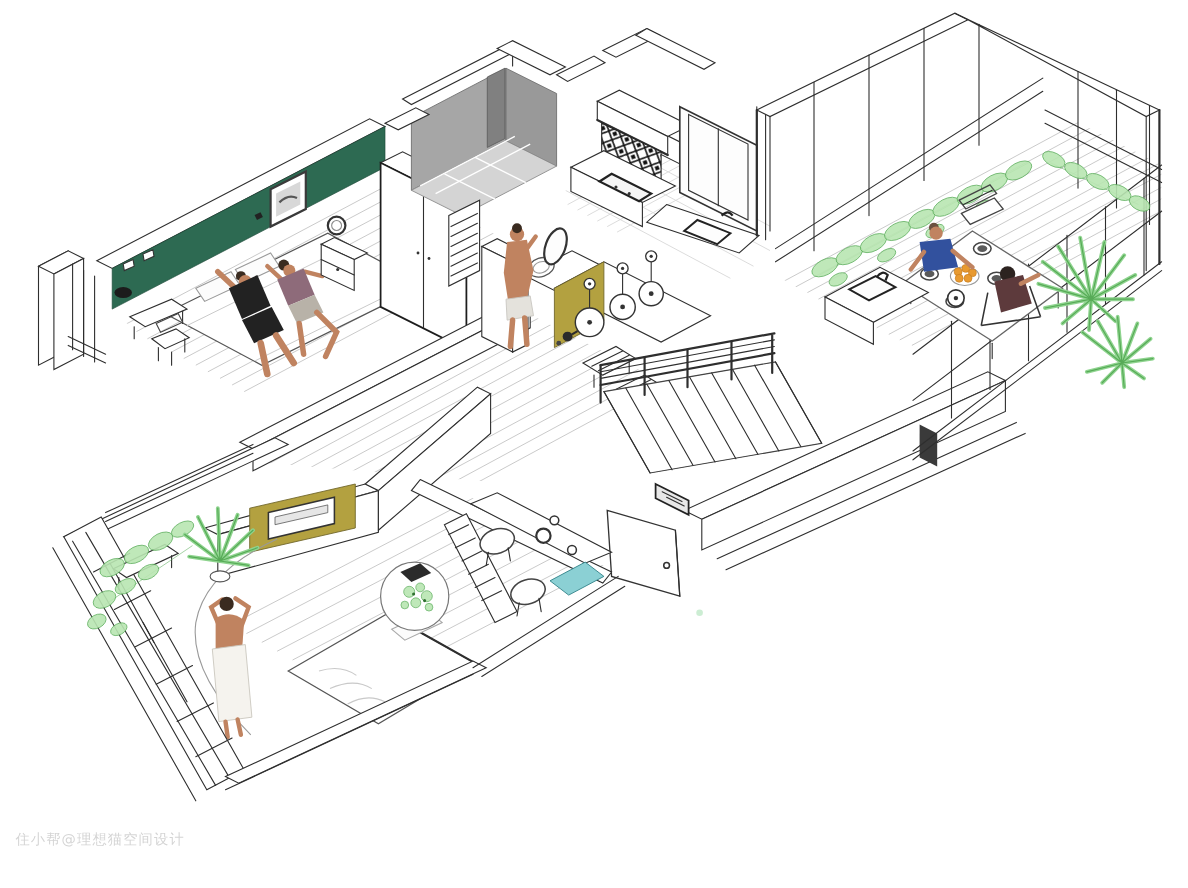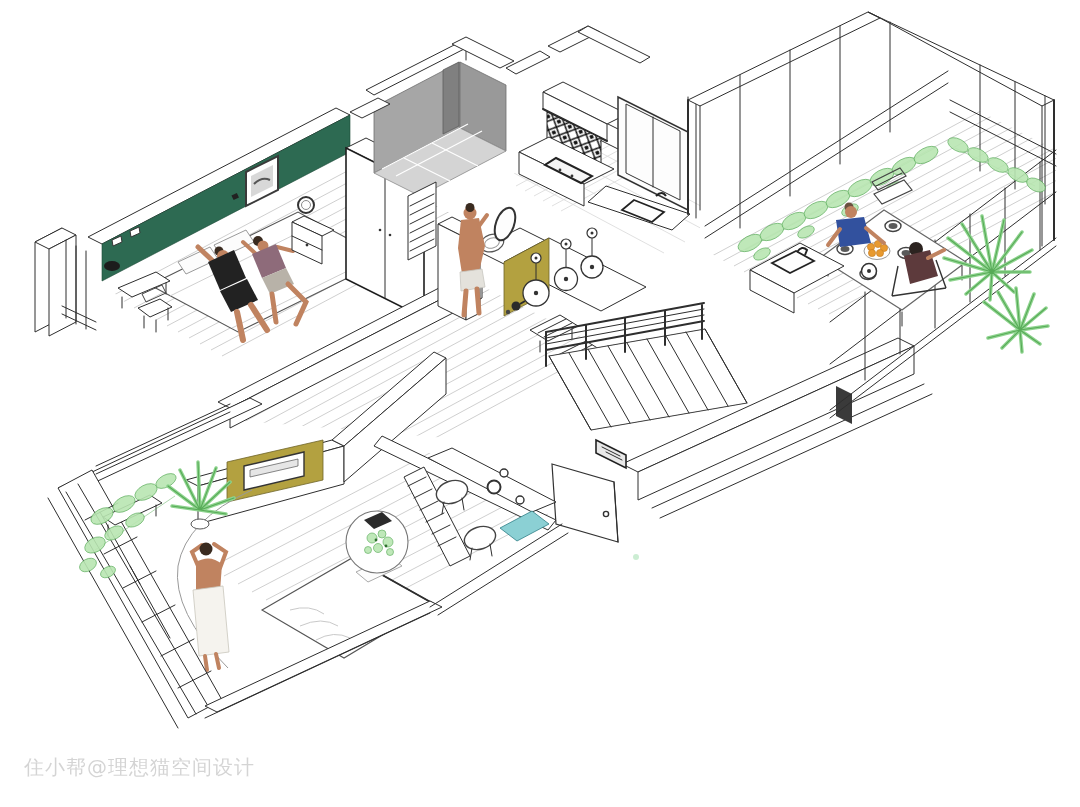--- a/index.html
+++ b/index.html
@@ -22,21 +22,21 @@
   .skinS{stroke:var(--skin,#c08360);fill:none;stroke-linecap:round;}
   .hairF{fill:var(--hair-dark,#3a2b20);}
   .blackF{fill:var(--shirt-black,#222222);}
   .mauveF{fill:var(--top-mauve,#8e6b7a);}
   .blueF{fill:var(--shirt-blue,#32519e);}
   .maroonF{fill:var(--dress-maroon,#5d3a3c);}
   .towelF{fill:var(--towel,#f5f3ee);stroke:#c9c6bd;stroke-width:0.8;}
   .plantE{fill:var(--plant-light,#b9e6b2);stroke:var(--plant-dark,#57ab57);stroke-width:0.7;opacity:0.9;}
   .frond{stroke:var(--plant-mid,#8fd48f);stroke-width:3.5;stroke-linecap:round;fill:none;}
   .frondD{stroke:var(--plant-dark,#57ab57);stroke-width:1.1;stroke-linecap:round;fill:none;}
-  .watermark{position:absolute;left:24px;top:754px;font-size:20px;letter-spacing:1px;
+  .watermark{position:absolute;left:14px;top:754px;font-size:13px;letter-spacing:1px;
              color:var(--watermark-gray,#9a9a9a);opacity:0.42;user-select:none;}
 </style>
 </head>
 <body>
 
 <div class="stage">
 <svg width="1080" height="807" viewBox="0 0 1080 807">
 <defs>
   <pattern id="diam" width="12" height="12" patternUnits="userSpaceOnUse" patternTransform="rotate(25)">
     <rect width="12" height="12" fill="#ffffff"></rect>

